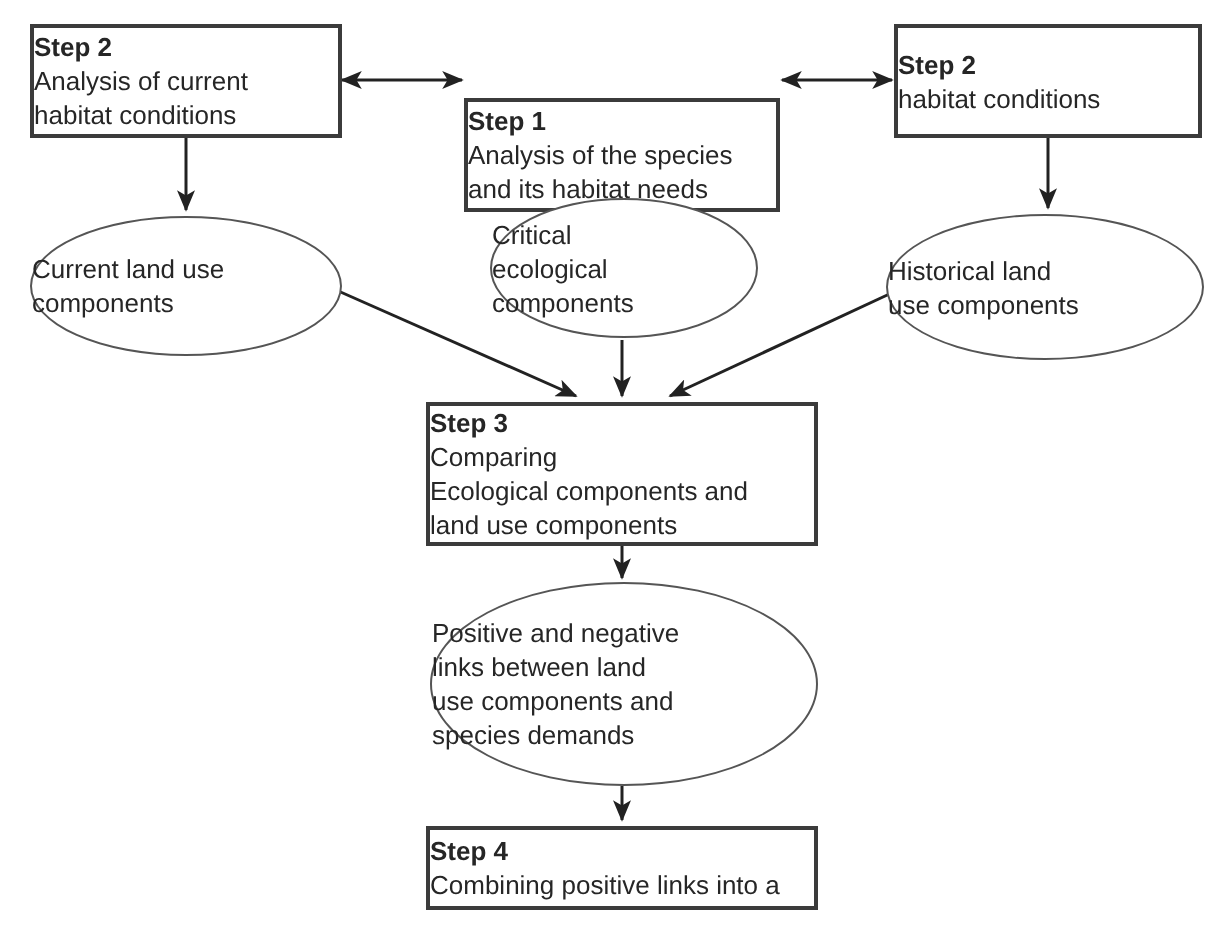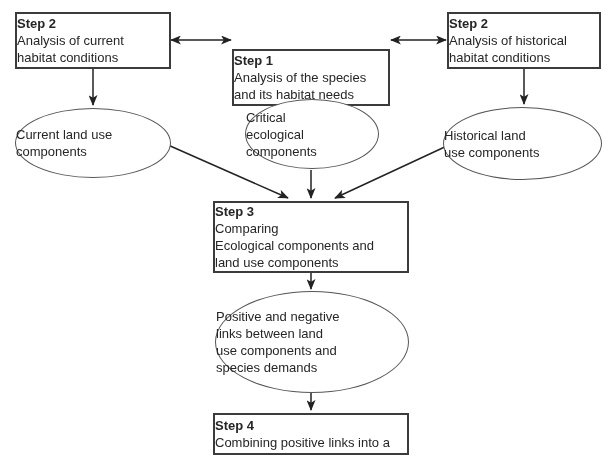--- a/index.html
+++ b/index.html
@@ -88,21 +88,20 @@
   </div>
 
   <div class="node rect" style="left:232px;top:13px;width:158px;height:57px;margin-top:36px;">
     <span class="step-title">Step 1</span>
     <span class="line">Analysis of the species</span>
     <span class="line">and its habitat needs</span>
   </div>
 
   <div class="node rect" style="left:447px;top:12px;width:154px;height:57px;">
     <span class="step-title">Step 2</span>
-    <span class="line">Analysis of historical</span>
     <span class="line">habitat conditions</span>
   </div>
 
   <div class="node ellipse" style="left:15px;top:108px;width:156px;height:70px;">
     <span class="line">Current land use</span>
     <span class="line">components</span>
   </div>
 
   <div class="node ellipse" style="left:245px;top:99px;width:134px;height:70px;">
     <span class="line">Critical</span>

